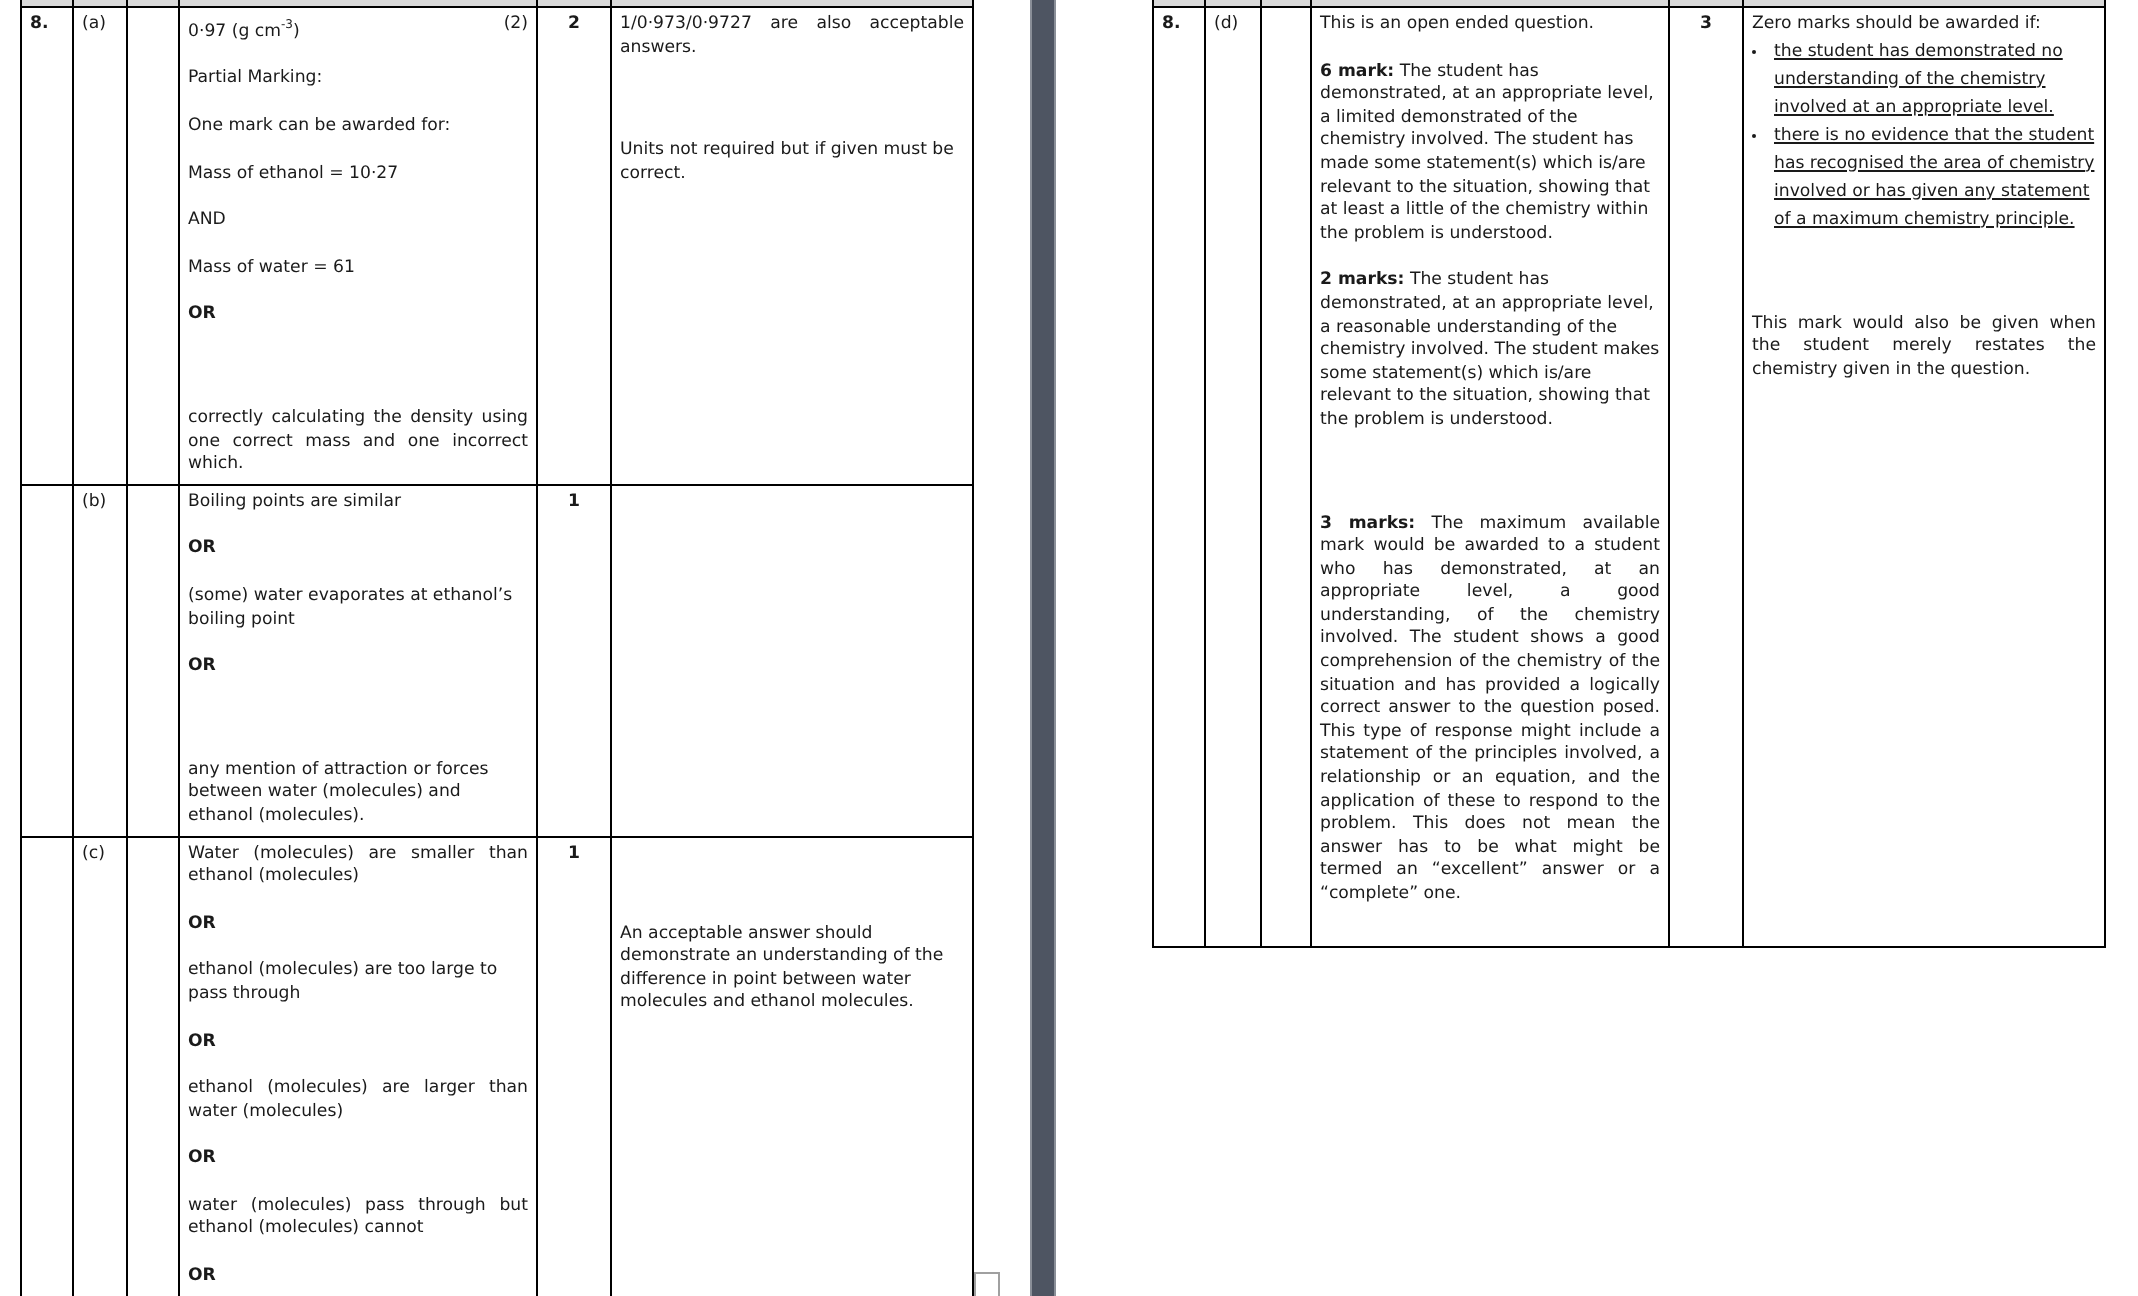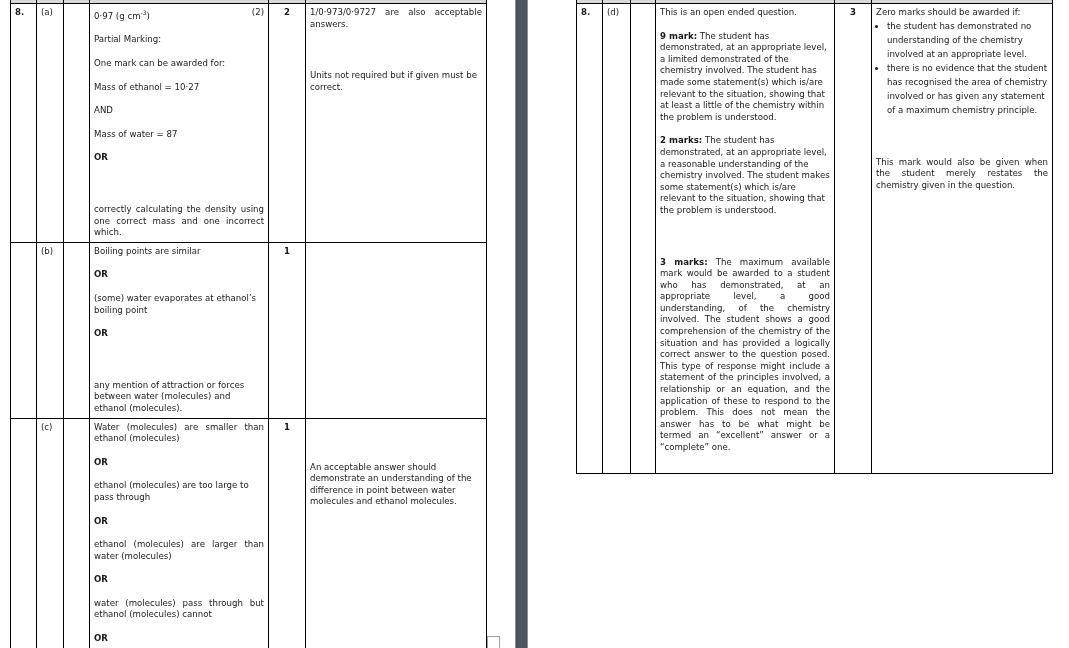--- a/index.html
+++ b/index.html
@@ -10,21 +10,21 @@
              border-left:1px solid #8a8f98; border-right:1px solid #8a8f98; box-sizing:border-box; }
   table.ms { border-collapse:collapse; table-layout:fixed; position:absolute; }
   table.ms td { border:1.5px solid #000; vertical-align:top; padding:3px 4px; line-height:11.6px; }
   tr.hdr td { height:0px; padding:0; background:#d9d9d9; border-top:none; }
   .c { text-align:center; font-weight:bold; }
   p { margin:0 0 12px 0; }
   p.j { text-align:justify; }
   p:last-child { margin-bottom:0;margin-top:40px; }
   .b { font-weight:bold; }
   .row { display:flex; justify-content:space-between; }
-  ul { margin:0; padding-left:11px; }
+  ul { margin:0; padding-left:11px;text-decoration:underline; }
   li { margin:0; line-height:14px; }
   .corner { position:absolute; left:487px; top:636px; width:13px; height:13px; border:1px solid #a0a0a0; box-sizing:border-box; }
 </style>
 </head>
 <body>
 
 <div class="page" style="left:0;width:515px;height:648px;">
   <table class="ms" style="left:10px;top:-2px;width:476px;">
     <colgroup>
       <col style="width:26px">
@@ -50,21 +50,21 @@
       <td></td>
       <td>
         <p class="row">
           <span><span>0·97 (g cm</span><sup style="font-size:6px">-3</sup><span>)</span></span>
           <span>(2)</span>
         </p>
         <p>Partial Marking:</p>
         <p>One mark can be awarded for:</p>
         <p>Mass of ethanol = 10·27</p>
         <p>AND</p>
-        <p>Mass of water = 87</p>
+        <p>Mass of water = 61</p>
         <p class="b">OR</p>
         <p class="j">correctly calculating the density using one correct mass and one incorrect which.</p>
       </td>
       <td class="c">2</td>
       <td>
         <p class="j">1/0·973/0·9727 are also acceptable answers.</p>
         <p>Units not required but if given must be correct.</p>
       </td>
     </tr>
 
@@ -128,21 +128,21 @@
           <td></td>
           <td></td>
           <td></td>
         </tr>
     <tr style="height:470px">
       <td class="b">8.</td>
       <td>(d)</td>
       <td></td>
       <td>
         <p>This is an open ended question.</p>
-        <p><span class="b">9 mark:</span><span> The student has demonstrated, at an appropriate level, a limited demonstrated of the chemistry involved. The student has made some statement(s) which is/are relevant to the situation, showing that at least a little of the chemistry within the problem is understood.</span></p>
+        <p><span class="b">6 mark:</span><span> The student has demonstrated, at an appropriate level, a limited demonstrated of the chemistry involved. The student has made some statement(s) which is/are relevant to the situation, showing that at least a little of the chemistry within the problem is understood.</span></p>
         <p><span class="b">2 marks:</span><span> The student has demonstrated, at an appropriate level, a reasonable understanding of the chemistry involved. The student makes some statement(s) which is/are relevant to the situation, showing that the problem is understood.</span></p>
         <p class="j"><span class="b">3 marks:</span><span> The maximum available mark would be awarded to a student who has demonstrated, at an appropriate level, a good understanding, of the chemistry involved. The student shows a good comprehension of the chemistry of the situation and has provided a logically correct answer to the question posed. This type of response might include a statement of the principles involved, a relationship or an equation, and the application of these to respond to the problem. This does not mean the answer has to be what might be termed an “excellent” answer or a “complete” one.</span></p>
       </td>
       <td class="c">3</td>
       <td>
         <div>Zero marks should be awarded if:</div>
         <ul style="margin-bottom:6px">
           <li>the student has demonstrated no understanding of the chemistry involved at an appropriate level.</li>
           <li>there is no evidence that the student has recognised the area of chemistry involved or has given any statement of a maximum chemistry principle.</li>
         </ul>

